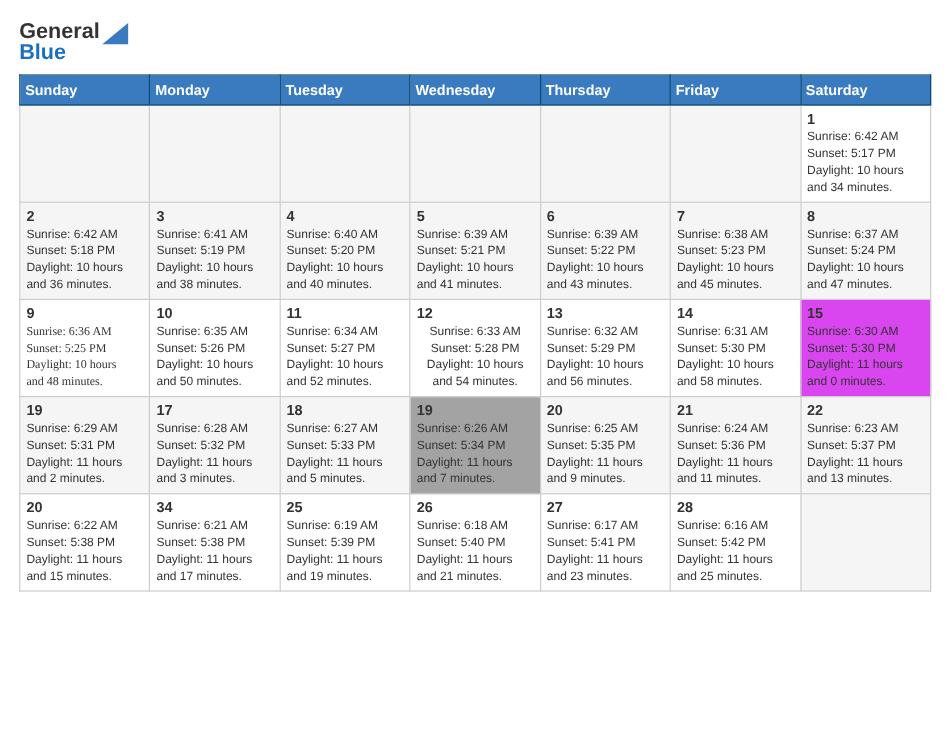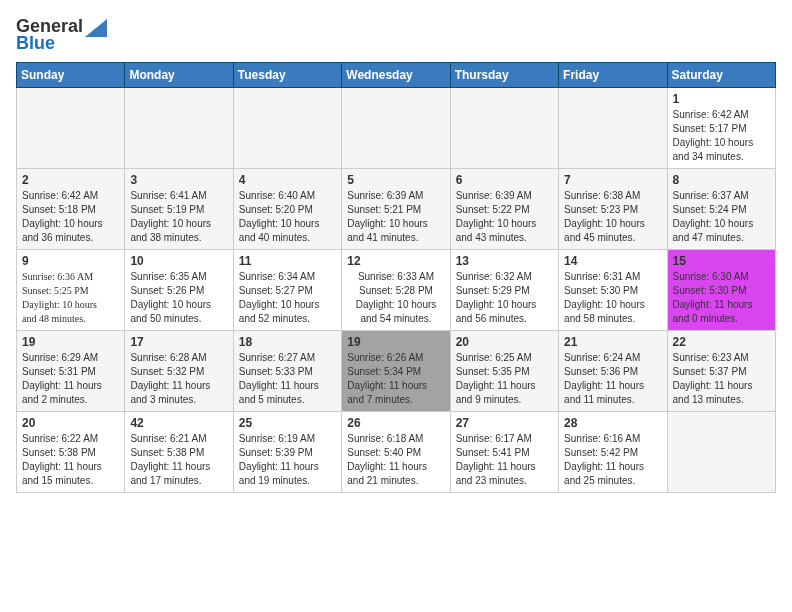--- a/index.html
+++ b/index.html
@@ -284,21 +284,21 @@
       </tr>
       <tr>
         <td style="background: rgb(255, 255, 255);">
           <span class="day-number">20</span>
           <div class="day-info" style="white-space: pre-line;">Sunrise: 6:22 AM
 Sunset: 5:38 PM
 Daylight: 11 hours
 and 15 minutes.</div>
         </td>
         <td style="background: rgb(255, 255, 255);">
-          <span class="day-number">42</span>
+          <span class="day-number">34</span>
           <div class="day-info" style="white-space: pre-line;">Sunrise: 6:21 AM
 Sunset: 5:38 PM
 Daylight: 11 hours
 and 17 minutes.</div>
         </td>
         <td style="background: rgb(255, 255, 255);">
           <span class="day-number">25</span>
           <div class="day-info" style="white-space: pre-line;">Sunrise: 6:19 AM
 Sunset: 5:39 PM
 Daylight: 11 hours

